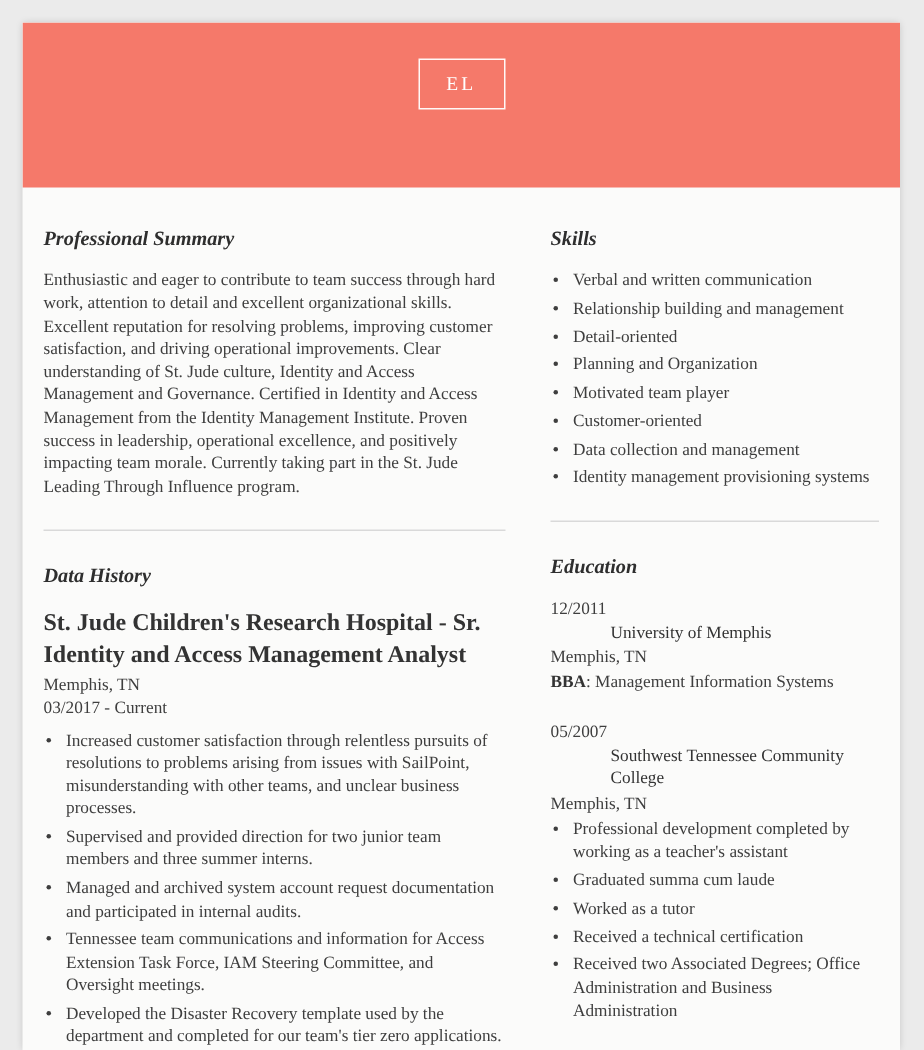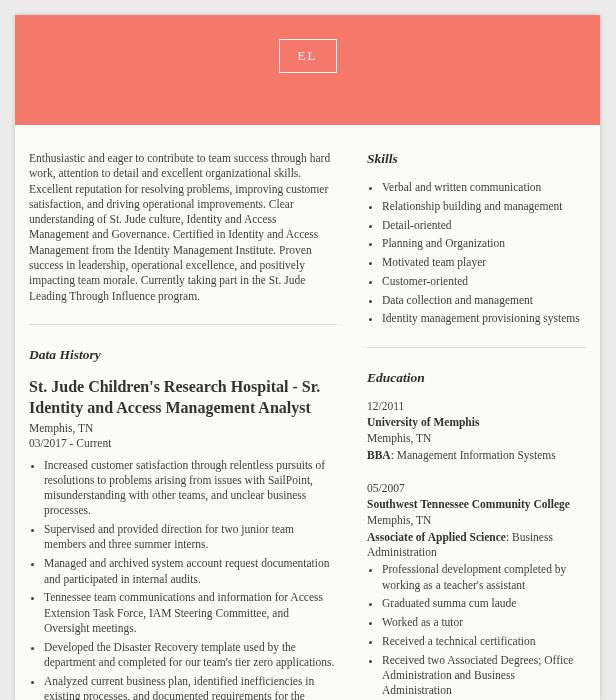--- a/index.html
+++ b/index.html
@@ -78,39 +78,40 @@
   .job-title {
     font-size: 16px;
     font-weight: 700;
     color: #333333;
     line-height: 1.35;
     margin-bottom: 2px;
   }
   .job-dates { margin-bottom: 6px; }
   .edu { margin-bottom: 18px; }
   .edu .meta { margin-bottom: 1px; }
-  .school { font-weight: 700; color: #333333; }
+  .school { font-weight: 400; color: #333333; margin-left: 40px; }
   .degree-bold { font-weight: 700; color: #333333; }
 </style>
 </head>
 <body>
 
 <div class="page">
 
   <header class="hero" style="background: rgb(245, 121, 106);">
     <div class="monogram">
       <span>EL</span>
     </div>
   </header>
 
   <div class="content">
 
     <div class="col-left">
 
       <section>
+        <h2 class="section-heading">Professional Summary</h2>
         <p>Enthusiastic and eager to contribute to team success through hard work, attention to detail and excellent organizational skills. Excellent reputation for resolving problems, improving customer satisfaction, and driving operational improvements. Clear understanding of St. Jude culture, Identity and Access Management and Governance. Certified in Identity and Access Management from the Identity Management Institute. Proven success in leadership, operational excellence, and positively impacting team morale. Currently taking part in the St. Jude Leading Through Influence program.</p>
       </section>
 
       <hr class="divider">
 
       <section>
         <h2 class="section-heading">Data History</h2>
         <div class="job">
           <h3 class="job-title">St. Jude Children's Research Hospital - Sr. Identity and Access Management Analyst</h3>
           <div class="meta">Memphis, TN</div>
@@ -155,21 +156,20 @@
           <div class="meta">12/2011</div>
           <div class="meta school">University of Memphis</div>
           <div class="meta">Memphis, TN</div>
           <div class="meta"><span class="degree-bold">BBA</span><span>: Management Information Systems</span></div>
         </div>
 
         <div class="edu">
           <div class="meta">05/2007</div>
           <div class="meta school">Southwest Tennessee Community College</div>
           <div class="meta">Memphis, TN</div>
-          <div class="meta"><span class="degree-bold">Associate of Applied Science</span><span>: Business Administration</span></div>
           <ul class="bullets">
 
           <li>Professional development completed by working as a teacher's assistant</li>
               <li>Graduated summa cum laude</li>
               <li>Worked as a tutor</li>
               <li>Received a technical certification</li>
               <li>Received two Associated Degrees; Office Administration and Business Administration</li>
             </ul>
         </div>
       </section>

